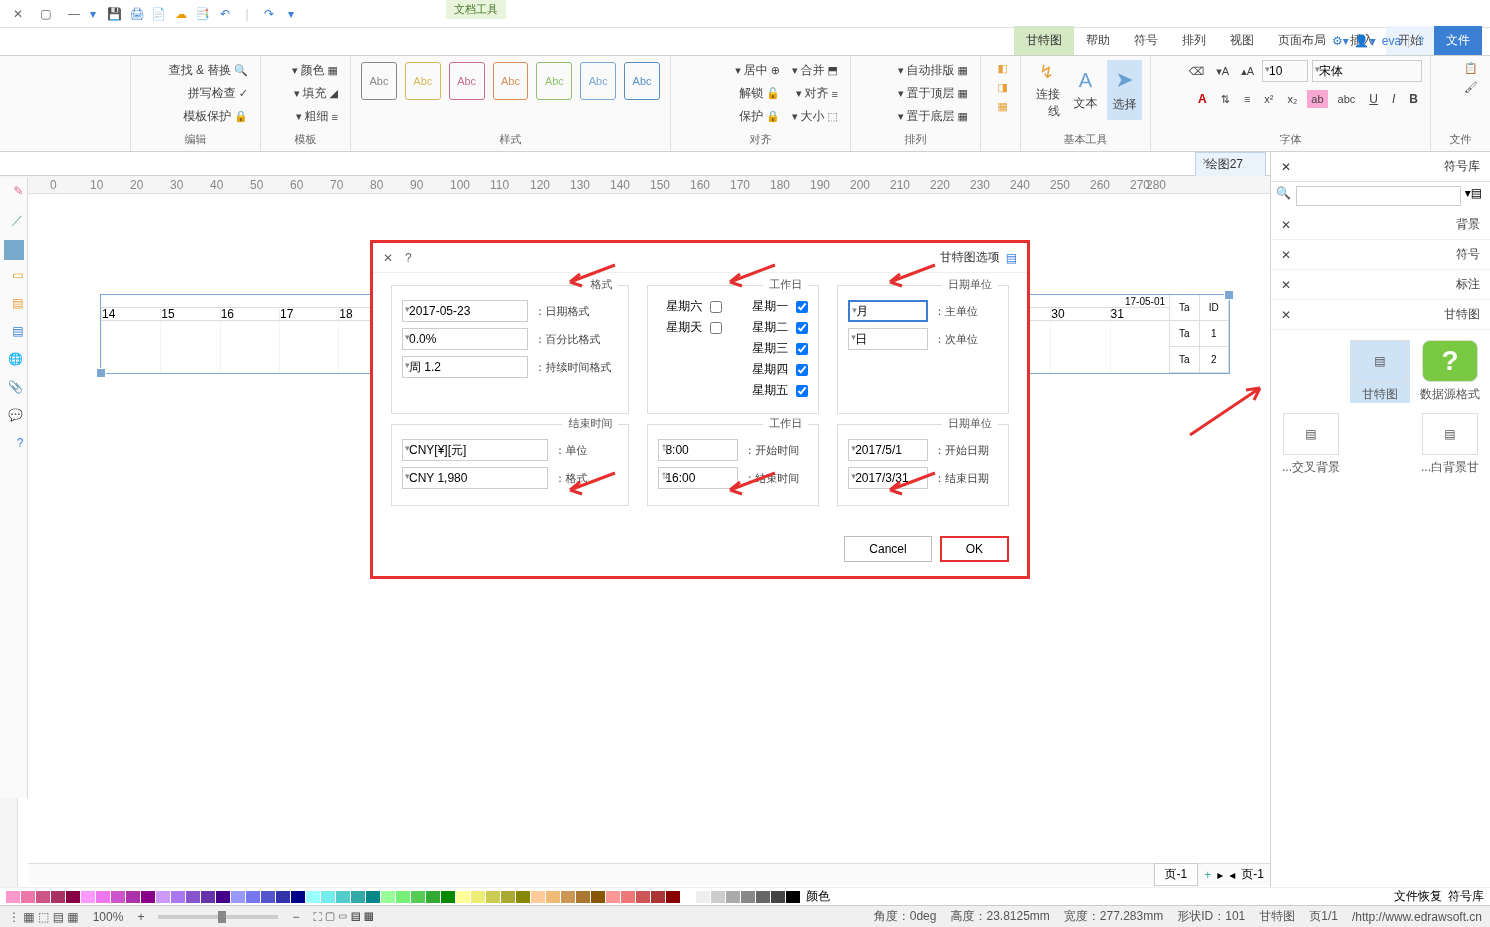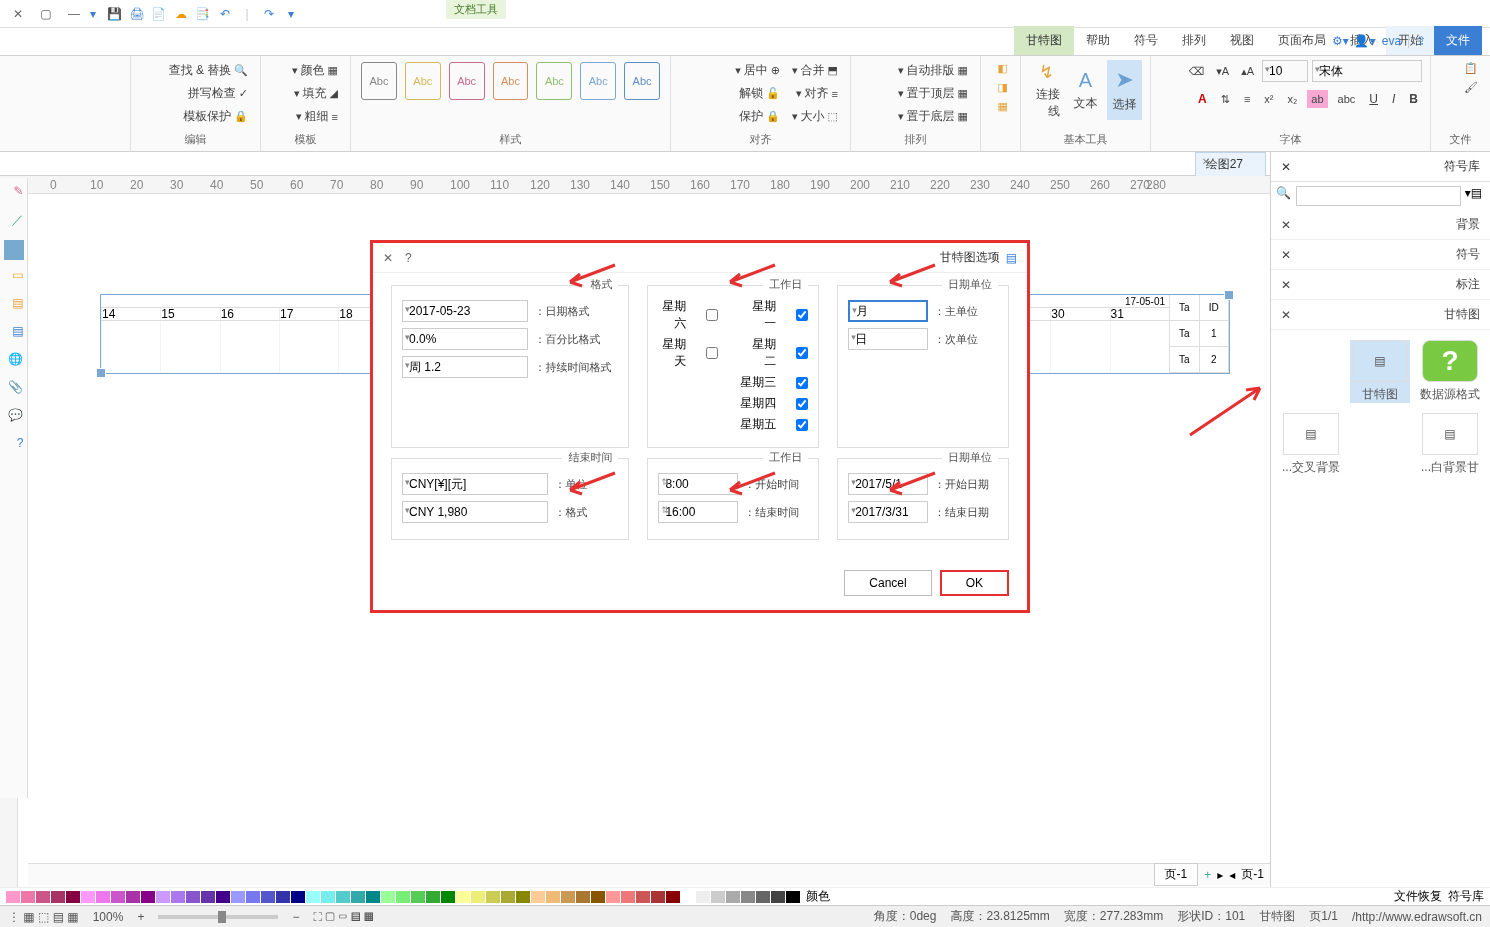--- a/index.html
+++ b/index.html
@@ -67,21 +67,21 @@
 .dlg-title-r { display: flex; gap: 12px; color: #666; }
 .dlg-body { padding: 12px 18px; }
 .dlg-row { display: flex; gap: 18px; margin-bottom: 10px; }
 .dlg-group { flex: 1; border: 1px solid #ddd; padding: 8px 10px 10px; position: relative; }
 .dlg-group-title { position: absolute; top: -9px; right: 10px; background: #fff; padding: 0 6px; font-size: 11px; color: #555; }
 .dlg-field { display: flex; align-items: center; margin: 6px 0; gap: 6px; }
 .dlg-field label { width: 64px; text-align: left; font-size: 11px; color: #444; }
 .dlg-field .inp { flex: 1; border: 1px solid #ccc; height: 22px; display: flex; align-items: center; padding: 0 6px; position: relative; font-size: 11px; justify-content: flex-end; }
 .dlg-field .inp .dd { position: absolute; left: 2px; top: 3px; font-size: 9px; color: #888; }
 .chk-row { display: flex; gap: 30px; margin: 4px 0; }
-.chk { display: flex; align-items: center; gap: 20px; font-size: 11px; }
+.chk { display: flex; align-items: center; gap: 8px; font-size: 11px; }
 .chk input { width: 12px; height: 12px; }
 .dlg-footer { padding: 8px 18px 14px; display: flex; gap: 8px; }
 .dlg-btn { padding: 4px 24px; border: 1px solid #bbb; background: #fff; cursor: pointer; font-size: 12px; }
 .dlg-btn.ok { border: 2px solid #e63030; }
 .page-tabs { position: absolute; bottom: 42px; left: 28px; right: 220px; height: 22px; border-top: 1px solid #ddd; display: flex; align-items: center; padding: 0 6px; gap: 6px; direction: rtl; font-size: 11px; background: #fafafa; }
 .page-tab { padding: 2px 10px; border: 1px solid #ccc; background: #fff; }
 .color-bar { position: absolute; bottom: 22px; left: 0; right: 0; height: 18px; display: flex; align-items: center; padding: 0 6px; gap: 6px; direction: rtl; background: #fff; border-top: 1px solid #eee; }
 .swatches { display: flex; gap: 1px; flex: 1; }
 .swatches div { width: 14px; height: 12px; }
 .statusbar { position: absolute; bottom: 0; left: 0; right: 0; height: 22px; background: #f0f0f0; border-top: 1px solid #ccc; display: flex; align-items: center; padding: 0 8px; gap: 14px; font-size: 11px; color: #555; direction: rtl; }

